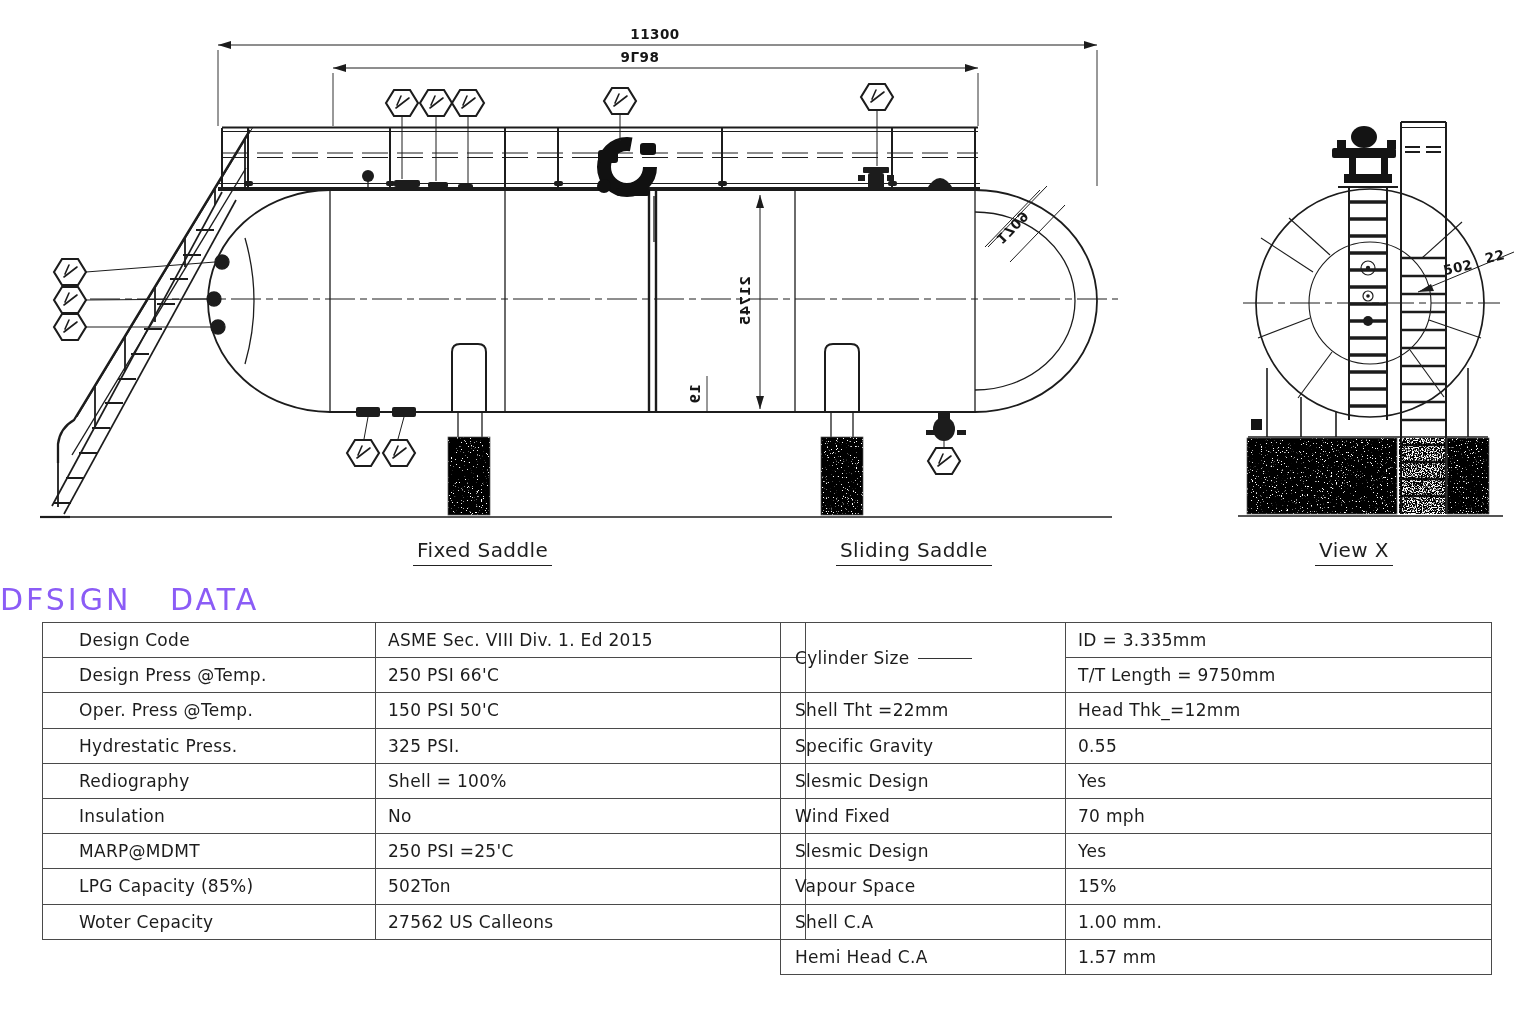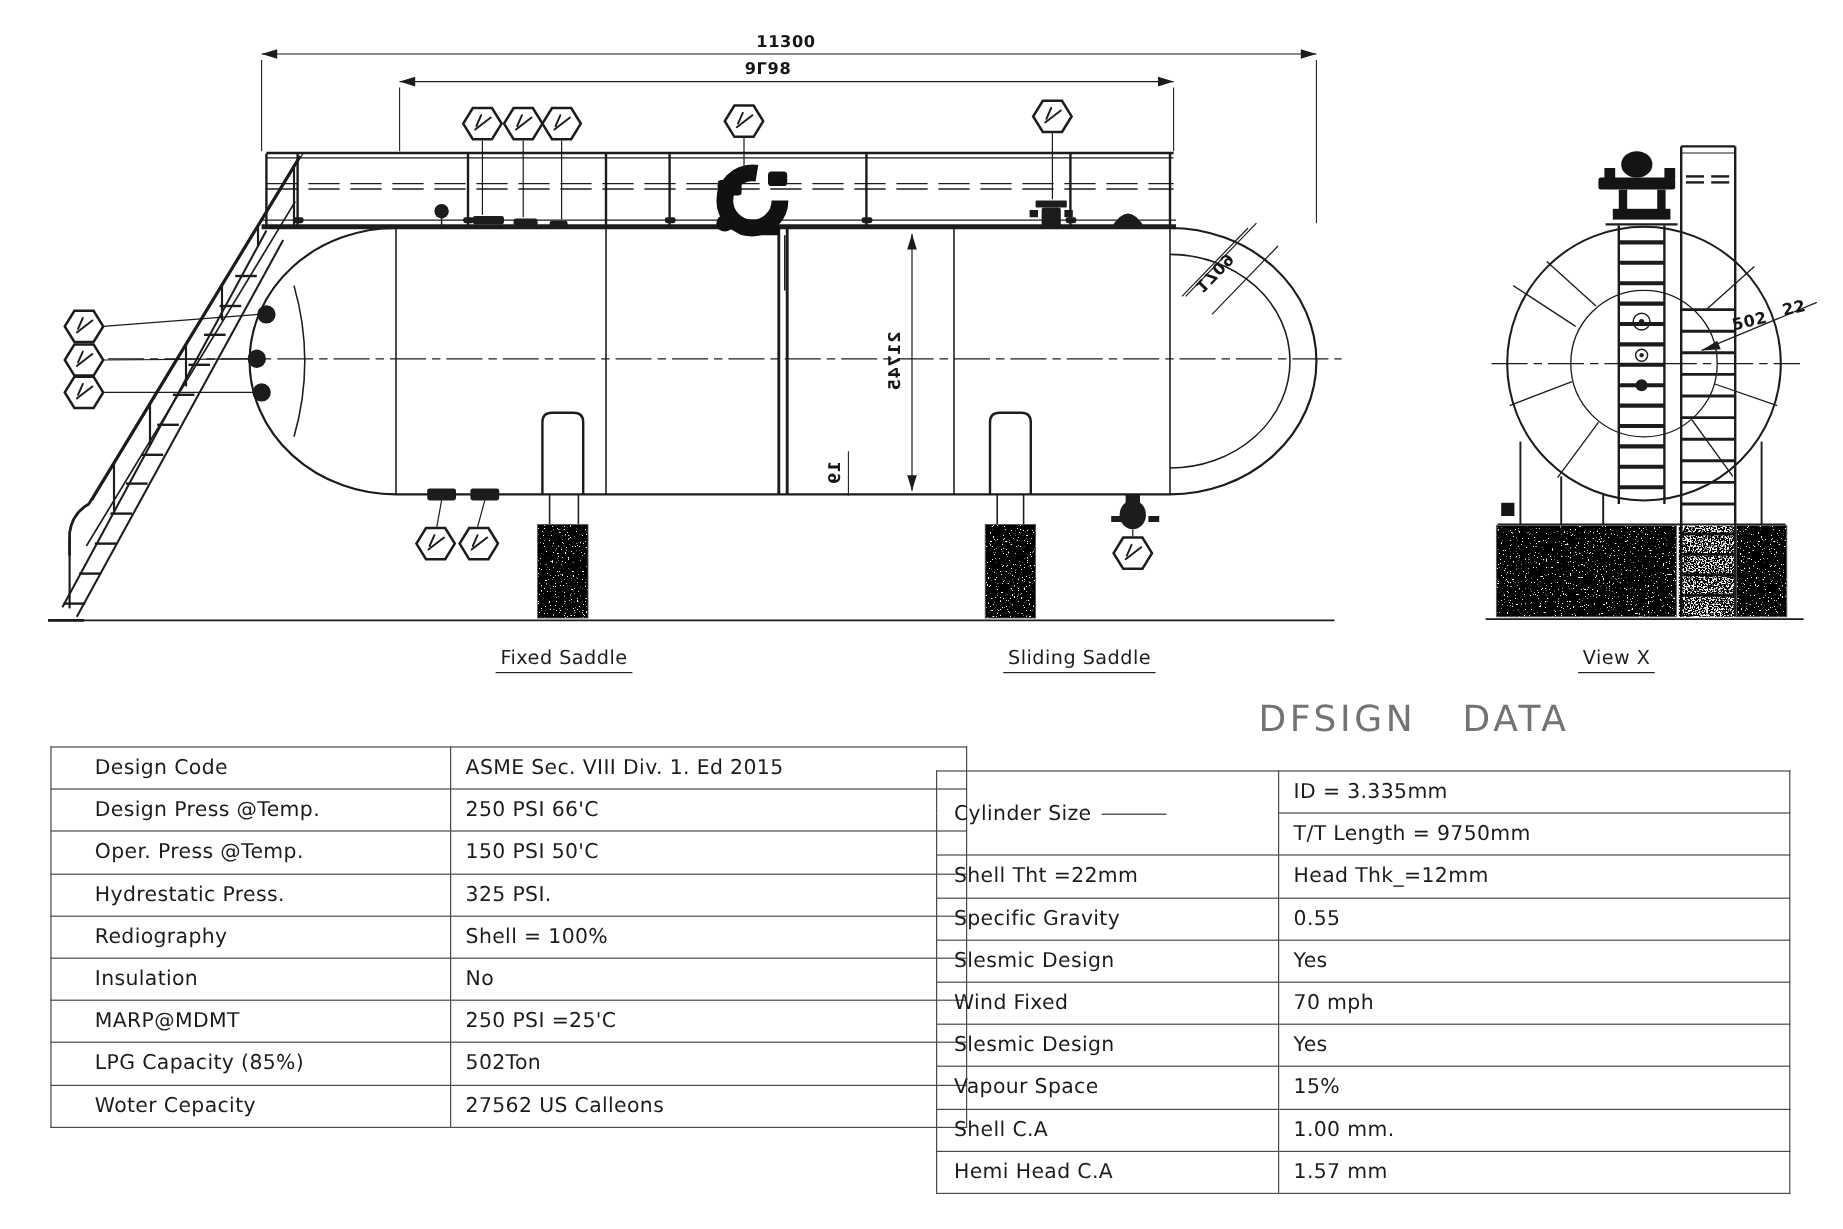--- a/index.html
+++ b/index.html
@@ -1,30 +1,30 @@
 <!DOCTYPE html>
 <html><head>
 <meta charset="utf-8">
 <style>
   html,body{margin:0;padding:0;background:#fff;}
   #page{position:relative;width:1536px;height:1024px;background:#fff;overflow:hidden;
         font-family:"DejaVu Sans",sans-serif;color:#1e1e1e;}
   svg text{font-family:"DejaVu Sans",sans-serif;}
   .dimtext{font-size:13.5px;font-weight:600;letter-spacing:.5px;fill:#161616;}
-  .view-label{position:absolute;top:538px;font-size:16px;letter-spacing:.4px;
+  .view-label{position:absolute;top:538px;font-size:20px;letter-spacing:.4px;
               border-bottom:1.5px solid #222;padding:0 4px 3px 4px;white-space:nowrap;}
-  #title{position:absolute;top:582px;left:0;width:1308px;text-align:right;
-         font-size:30px;letter-spacing:3px;word-spacing:26px;color:#737373;font-weight:400;}
+  #title{position:absolute;top:582px;left:0;width:1308px;text-align:left;
+         font-size:30px;letter-spacing:3px;word-spacing:26px;color:#8b5cf6;font-weight:400;}
   table.data{position:absolute;border-collapse:collapse;table-layout:fixed;
              font-size:17px;letter-spacing:.3px;color:#1c1c1c;}
   table.data td{border:1.2px solid #4a4a4a;height:34.2px;padding:0 8px 0 12px;
                 white-space:nowrap;overflow:hidden;}
   #tbl-left{left:42px;top:622px;width:764px;border-radius:27px;}
   #tbl-left td.lab{width:288px;padding-left:36px;}
-  #tbl-right{left:780px;top:622px;width:712px;margin-top:20px;}
+  #tbl-right{left:780px;top:622px;width:712px;}
   #tbl-right td.lab{width:262px;padding-left:14px;}
   .dashline{display:inline-block;vertical-align:middle;width:54px;height:0;
             border-top:1.3px solid #333;margin-left:8px;}
 </style>
 </head>
 <body>
 
 <div id="page">
 
 <svg width="1536" height="575" viewBox="0 0 1536 575">

